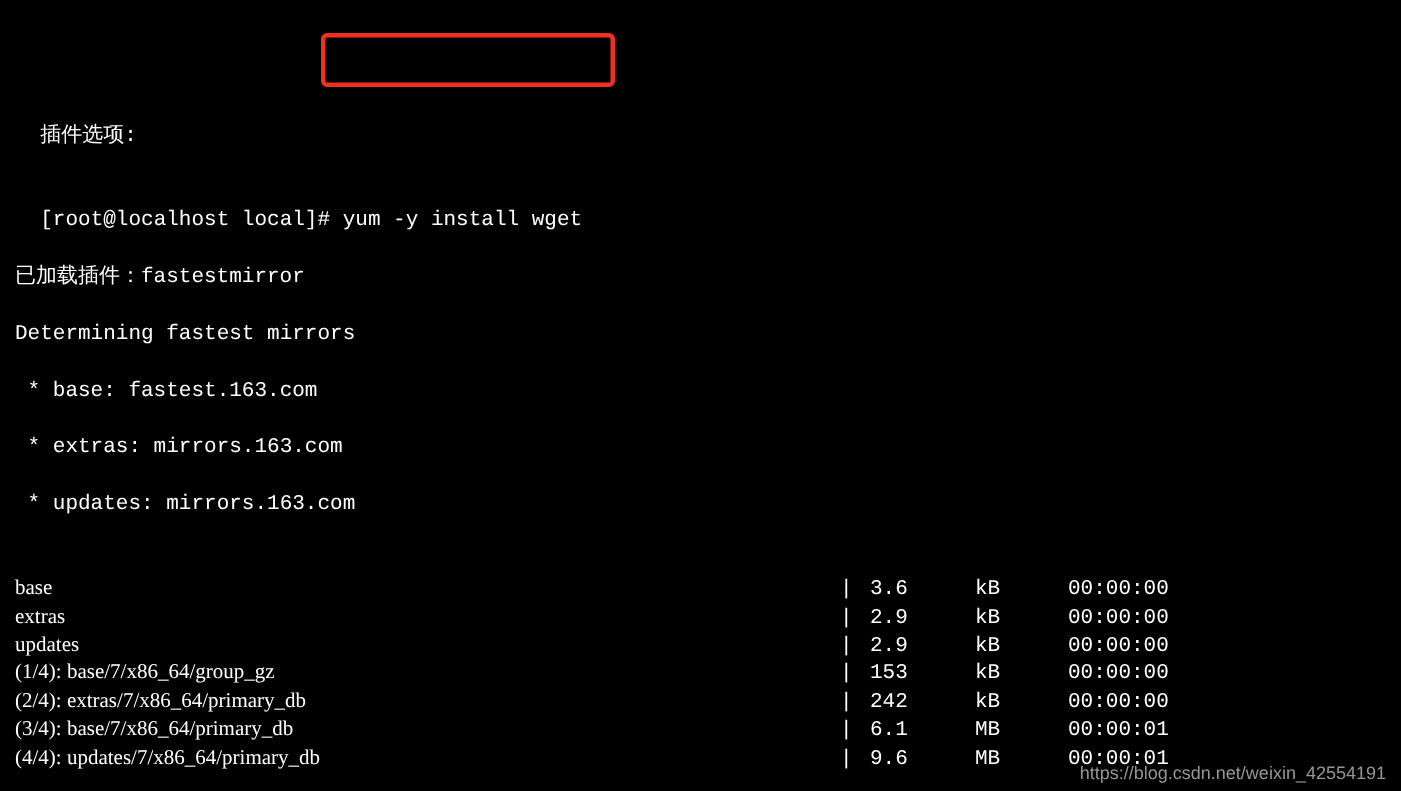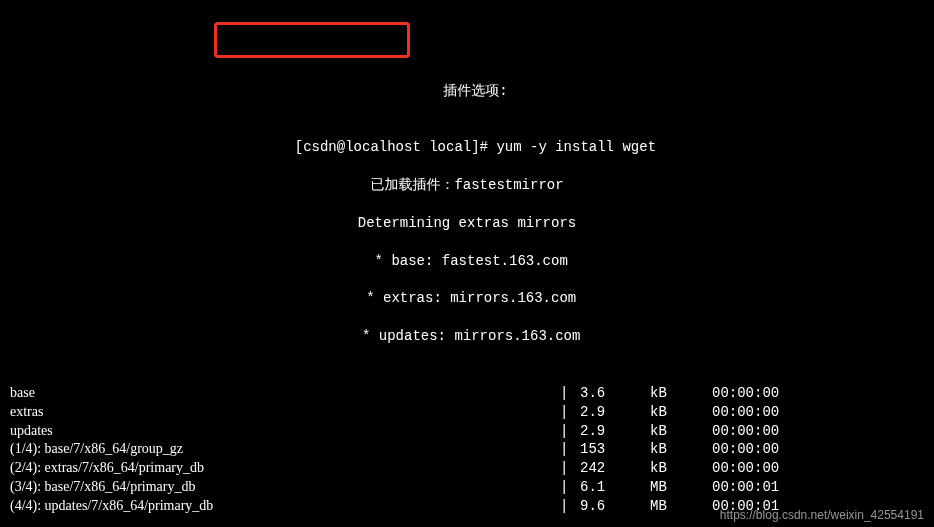--- a/index.html
+++ b/index.html
@@ -9,21 +9,21 @@
     font-family: "Courier New", Consolas, monospace;
     font-size: 14px;
     line-height: 1.35;
     width: 934px;
     height: 527px;
     padding: 6px 10px;
     overflow: hidden;
     position: relative;
     white-space: pre;
   }
-  .line { white-space: pre; text-align: center; }
+  .line { white-space: pre; }
   .highlight-box {
     position: absolute;
     border: 3px solid #f03020;
     border-radius: 4px;
     top: 22px;
     left: 214px;
     width: 196px;
     height: 36px;
     pointer-events: none;
   }
@@ -45,24 +45,24 @@
     margin-left: 24px;
   }
 </style>
 </head>
 <body>
 
 
 
 <div class="line">  插件选项:</div>
 <div class="line prompt-line">
-  <span>[csdn@localhost local]#</span><span> yum -y install wget</span>
+  <span>[root@localhost local]#</span><span> yum -y install wget</span>
 </div>
 <div class="line">已加载插件：fastestmirror</div>
-<div class="line">Determining extras mirrors</div>
+<div class="line">Determining fastest mirrors</div>
 <div class="line"> * base: fastest.163.com</div>
 <div class="line"> * extras: mirrors.163.com</div>
 <div class="line"> * updates: mirrors.163.com</div>
 
 <div id="repo-rows"><div class="repo-row"><span class="repo-name">base</span><span class="repo-sep">| </span><span class="repo-size">3.6 </span><span class="repo-unit">kB  </span><span class="repo-time">00:00:00</span></div><div class="repo-row"><span class="repo-name">extras</span><span class="repo-sep">| </span><span class="repo-size">2.9 </span><span class="repo-unit">kB  </span><span class="repo-time">00:00:00</span></div><div class="repo-row"><span class="repo-name">updates</span><span class="repo-sep">| </span><span class="repo-size">2.9 </span><span class="repo-unit">kB  </span><span class="repo-time">00:00:00</span></div><div class="repo-row"><span class="repo-name">(1/4): base/7/x86_64/group_gz</span><span class="repo-sep">| </span><span class="repo-size">153 </span><span class="repo-unit">kB  </span><span class="repo-time">00:00:00</span></div><div class="repo-row"><span class="repo-name">(2/4): extras/7/x86_64/primary_db</span><span class="repo-sep">| </span><span class="repo-size">242 </span><span class="repo-unit">kB  </span><span class="repo-time">00:00:00</span></div><div class="repo-row"><span class="repo-name">(3/4): base/7/x86_64/primary_db</span><span class="repo-sep">| </span><span class="repo-size">6.1 </span><span class="repo-unit">MB  </span><span class="repo-time">00:00:01</span></div><div class="repo-row"><span class="repo-name">(4/4): updates/7/x86_64/primary_db</span><span class="repo-sep">| </span><span class="repo-size">9.6 </span><span class="repo-unit">MB  </span><span class="repo-time">00:00:01</span></div></div>
 
 
 
 
 

